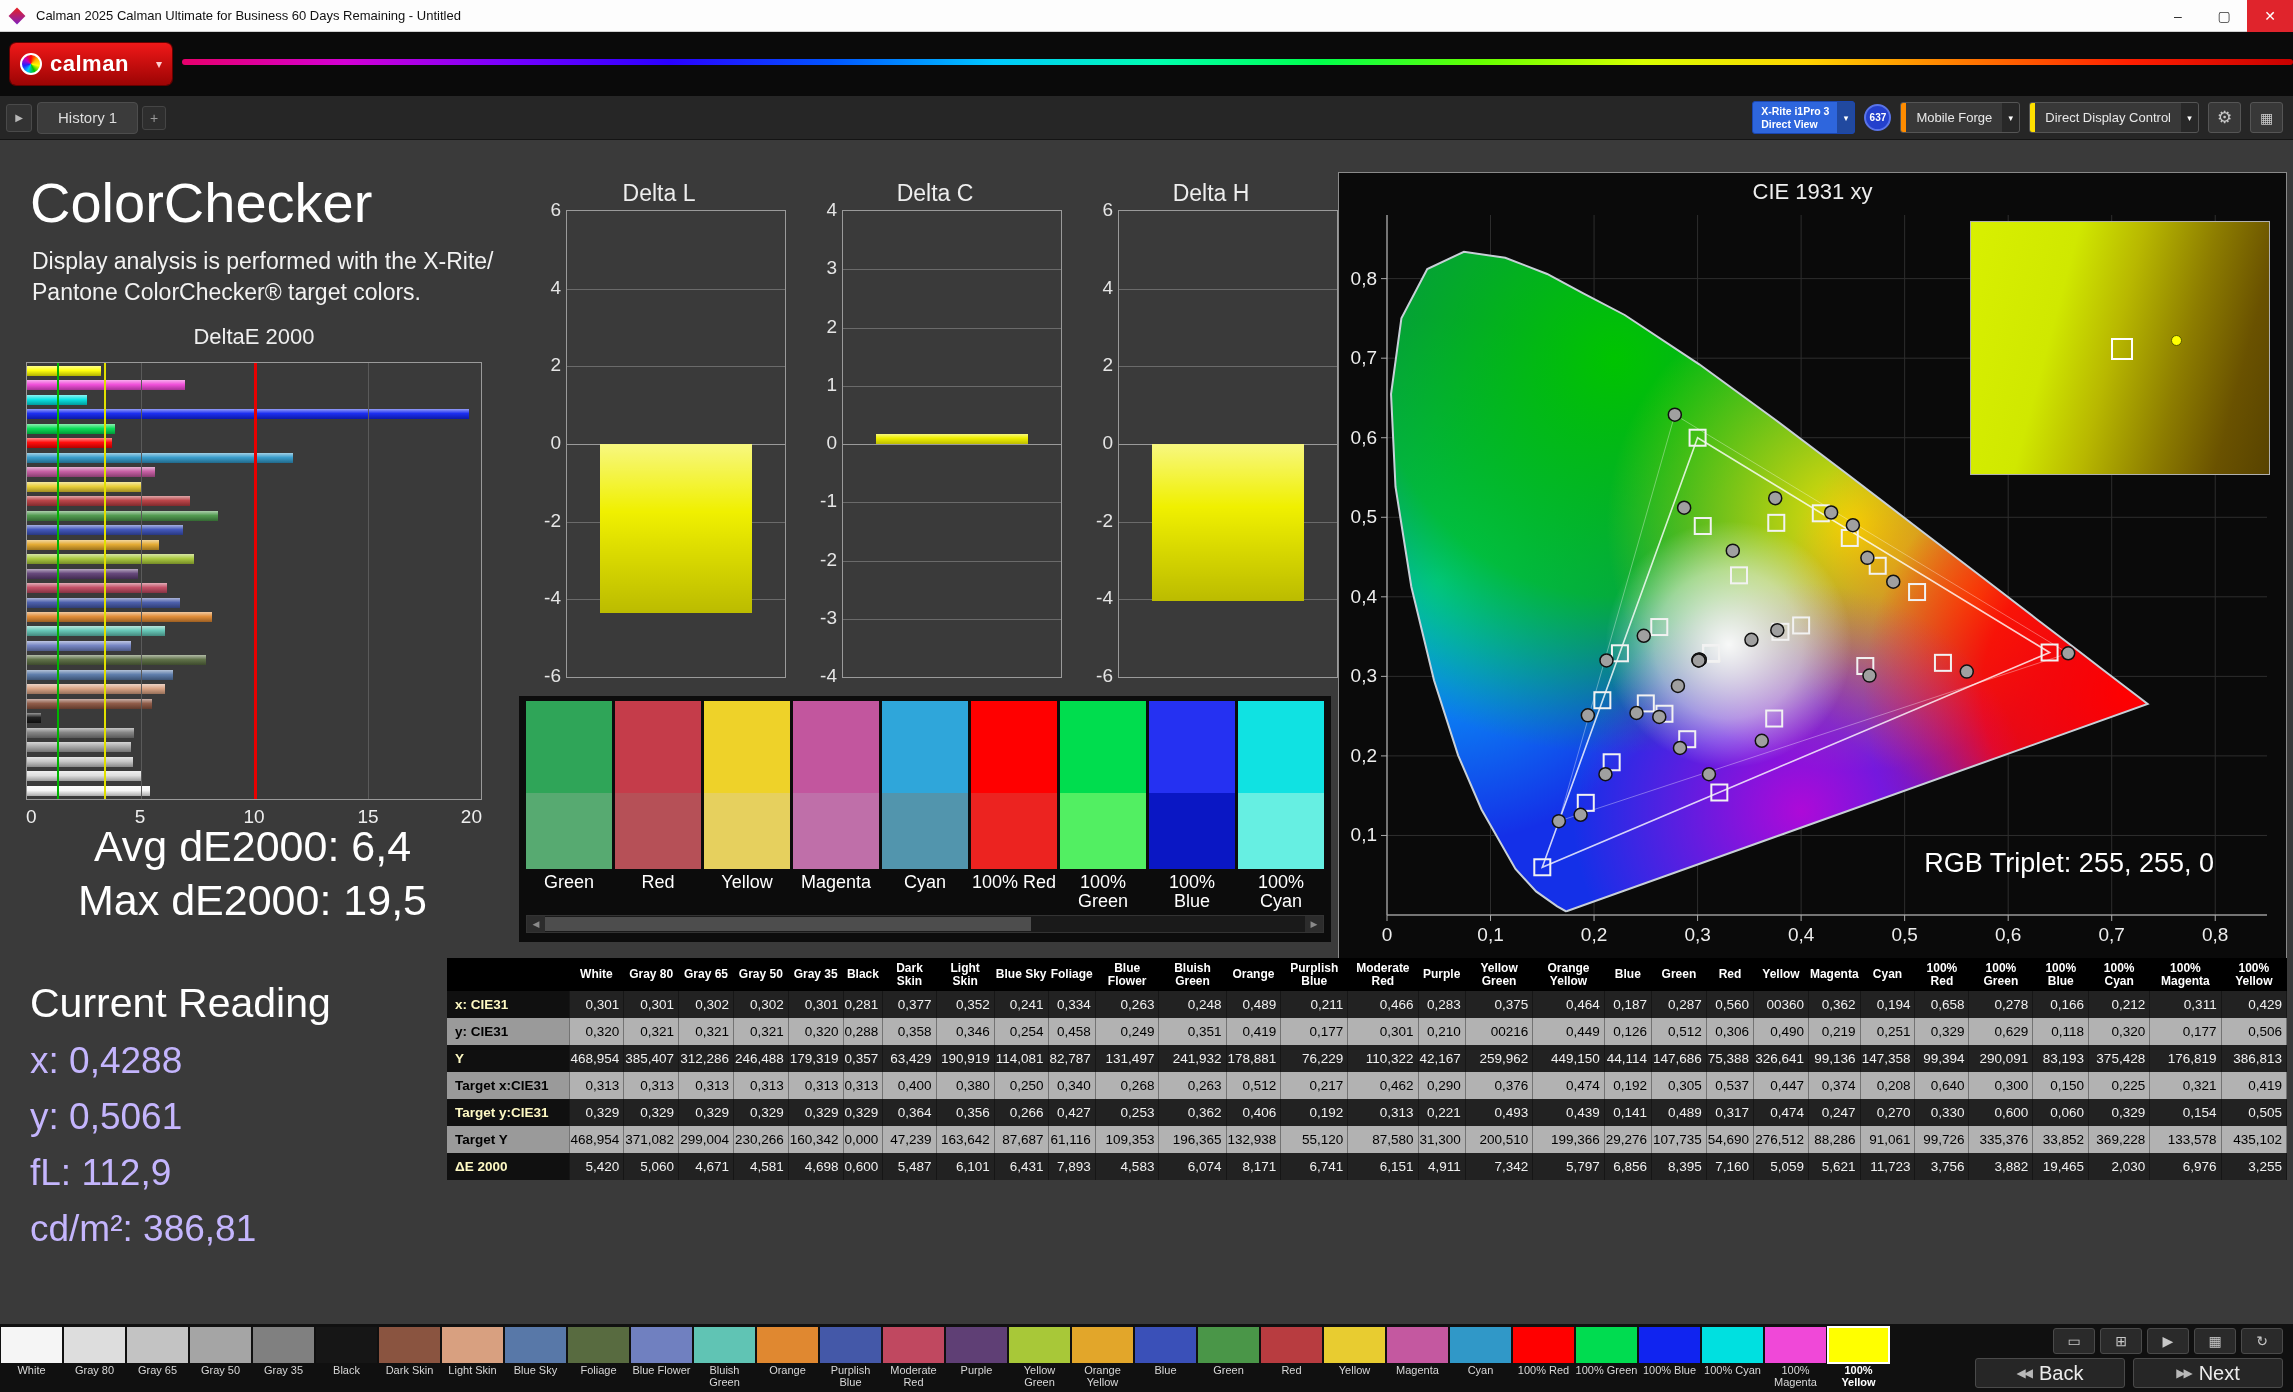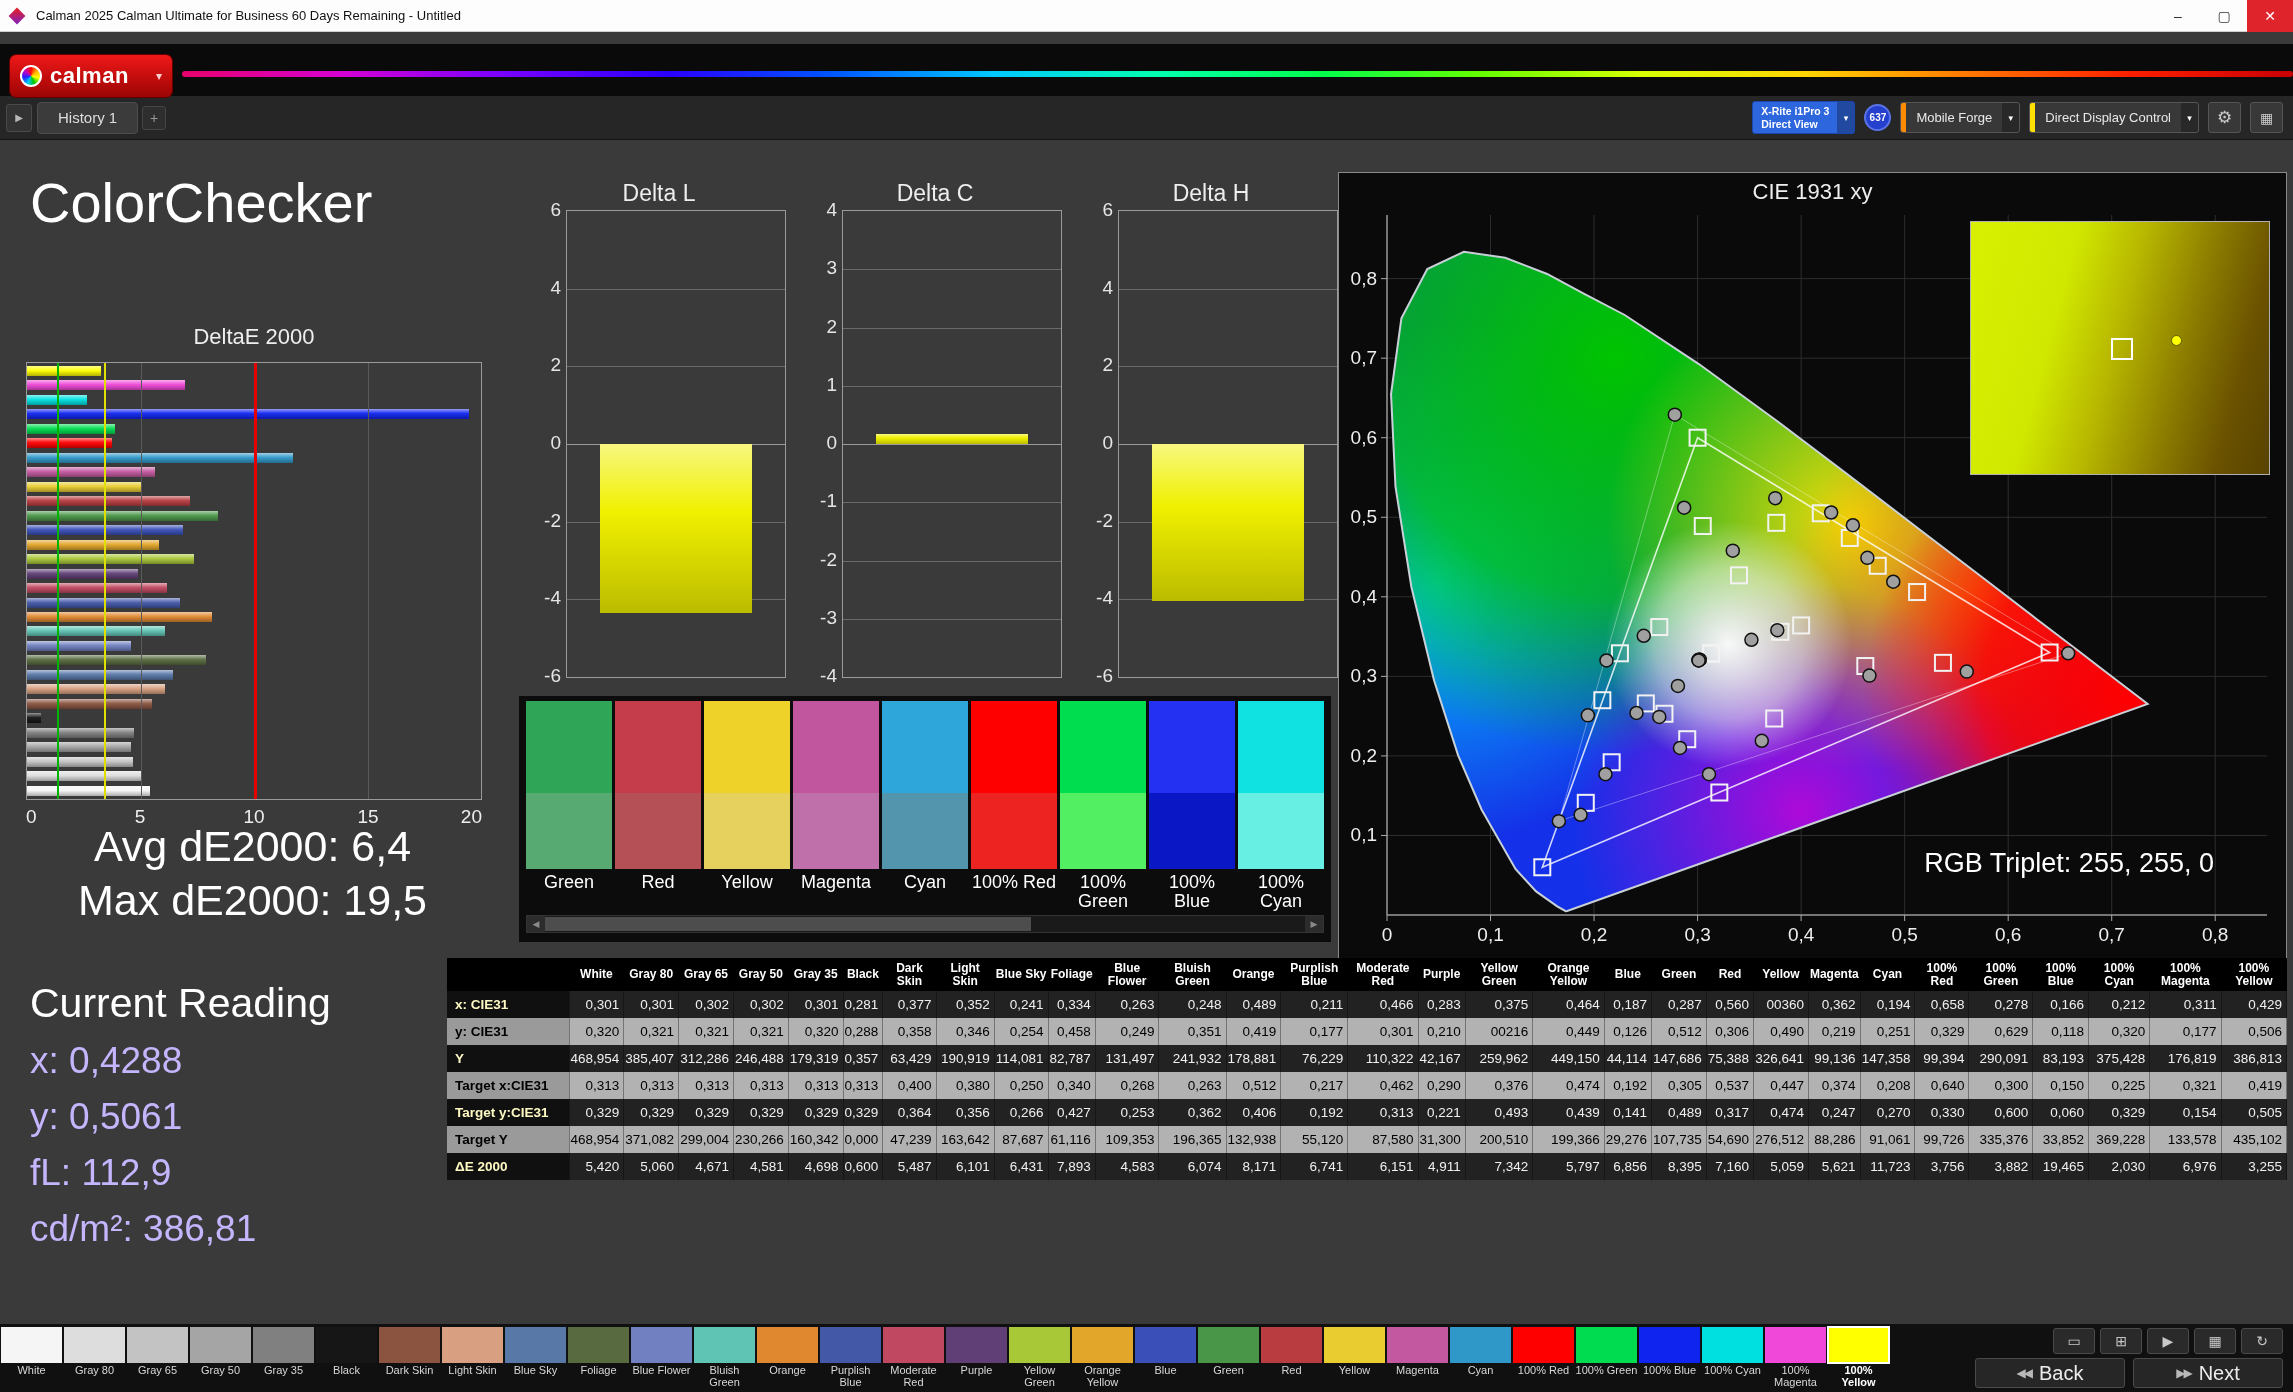--- a/index.html
+++ b/index.html
@@ -12,21 +12,21 @@
               display:flex; align-items:center; border-bottom:1px solid #d0d0d0; }
   .app-icon { width:14px; height:14px; margin-left:10px; background:linear-gradient(135deg,#e82020,#8020c0);
               transform:rotate(45deg) scale(.85); }
   .titlebar-text { margin-left:12px; font-size:13px; color:#111; }
   .win-btns { margin-left:auto; display:flex; height:32px; }
   .win-btn { width:46px; height:32px; display:flex; align-items:center; justify-content:center;
              font-size:14px; color:#333; }
   .win-btn.close { background:#e0242c; color:#fff; }
 
   
-  #logobar { position:absolute; left:0; top:44px; width:2293px; height:64px; background:#0a0a0a; }
+  #logobar { position:absolute; left:0; top:32px; width:2293px; height:64px; background:#0a0a0a; }
   #rainbow { position:absolute; left:182px; right:0; top:27px; height:6px; border-radius:3px;
     background:linear-gradient(90deg,#e8006c,#d400d4,#7700ff,#2a00ff,#0055ff,#00c8ff,#00ffb0,#00ff4c,#66ff00,#d8ff00,#ffd400,#ff7700,#ff1e00,#c80000); }
   #calman-logo { position:absolute; left:10px; top:11px; width:162px; height:42px; border-radius:6px;
     background:linear-gradient(180deg,#f01818,#9c0404); display:flex; align-items:center; padding:0 10px;
     box-shadow:0 0 0 1px #600; z-index:2; }
   .logo-burst { width:22px; height:22px; border-radius:50%;
     background:conic-gradient(#ff0000,#ffb000,#ffff00,#00c800,#00c8ff,#2020ff,#c000c0,#ff0000);
     border:2px solid #fff; }
   .logo-text { color:#fff; font-size:22px; font-weight:bold; margin-left:8px; letter-spacing:.5px; }
   .logo-chev { color:#ffd0d0; font-size:12px; margin-left:auto; }
@@ -194,20 +194,24 @@
         <div class="pill-chev">▾</div>
       </div>
       <div class="sq-btn" style="font-size:17px;">⚙</div>
       <div class="sq-btn" style="font-size:14px;">▦</div>
     </div>
   </div>
 
   <div id="main">
 
     <div class="cc-title">ColorChecker</div>
+    <div class="cc-desc">
+      <span>Display analysis is performed with the X-Rite/</span><br>
+      <span>Pantone ColorChecker® target colors.</span>
+    </div>
 
     <div class="de-title">DeltaE 2000</div>
     <div class="de-plot">
       <div class="de-bars">
           <div class="de-row">
             <div class="de-bar" style="width: 16.275%; background-color: rgb(255, 255, 0);"></div>
           </div>
           <div class="de-row">
             <div class="de-bar" style="width: 34.88%; background-color: rgb(240, 72, 216);"></div>
           </div>

